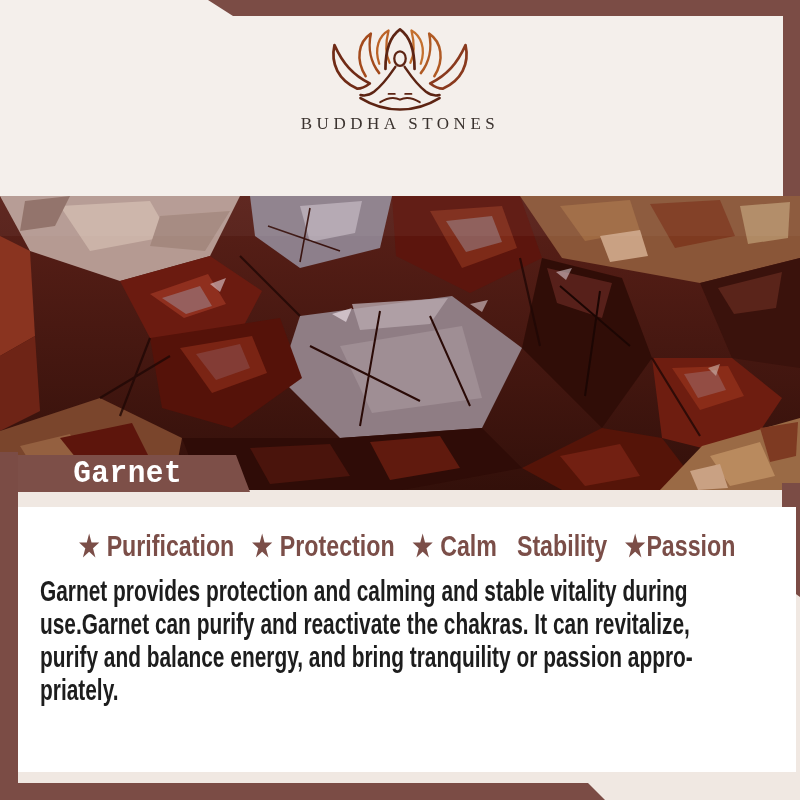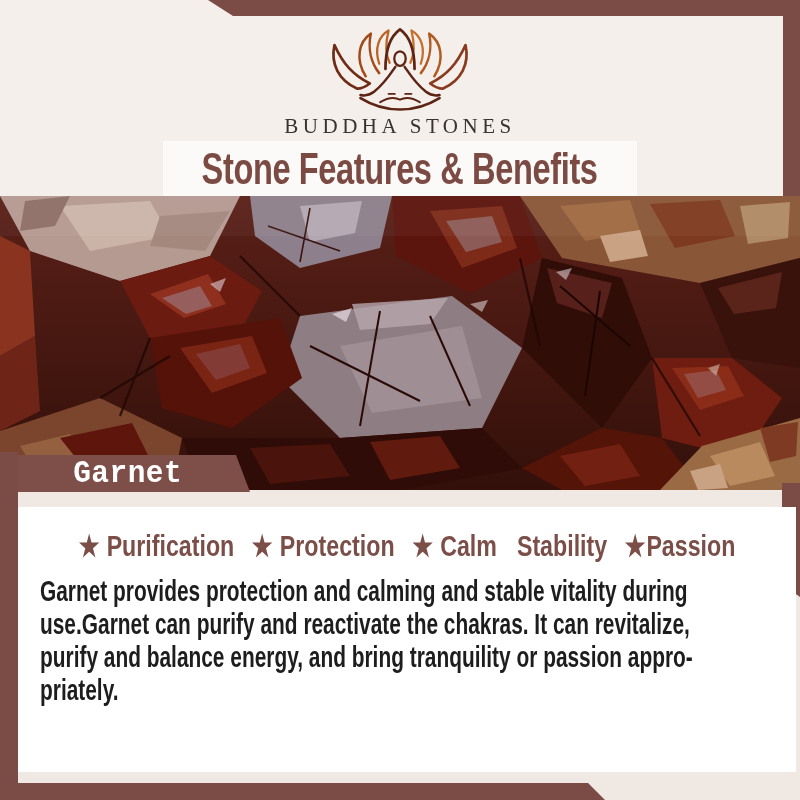--- a/index.html
+++ b/index.html
@@ -6,21 +6,21 @@
   .canvas{
     position:relative;width:800px;height:800px;margin:0 auto;
     background:#f0e8e2;overflow:hidden;
     font-family:"Liberation Sans",sans-serif;
   }
   
   .top-section{position:absolute;left:0;top:0;width:800px;height:196px;background:#f4efeb;}
   .logo-svg{position:absolute;left:322px;top:28px;width:156px;height:84px;}
   .brand-name{
     position:absolute;left:0;top:114px;width:800px;text-align:center;
-    font-family:"Liberation Serif",serif;font-size:21px;letter-spacing:4.5px;
+    font-family:"Liberation Serif",serif;font-size:17px;letter-spacing:4.5px;
     color:#3a322e;font-weight:400;
   }
   .title-banner{
     position:absolute;left:163px;top:141px;width:474px;height:55px;
     background:#fcfaf8;display:flex;align-items:center;justify-content:center;
   }
   .page-title{
     font-size:44px;font-weight:bold;color:#7b4a43;white-space:nowrap;
     transform:scaleX(0.74);transform-origin:50% 50%;letter-spacing:-0.5px;
   }
@@ -96,23 +96,20 @@
         <path d="M70.5,37 C65,45 60,53 50,61 C46,64 41,65 37,64" stroke="#5d2413" stroke-width="2.4"></path>
         <path d="M79.5,37 C85,45 90,53 100,61 C104,64 109,65 113,64" stroke="#5d2413" stroke-width="2.4"></path>
         <path d="M37,67 C50,75 62,78 75,78 C88,78 100,75 113,67" stroke="#5d2413" stroke-width="2.6"></path>
         <path d="M56,71 C64,66 70,66 75,68.5 C80,66 86,66 94,71" stroke="#5d2413" stroke-width="2"></path>
         <path d="M64,63 L70,63 M80,63 L86,63" stroke="#5d2413" stroke-width="1.8"></path>
       </g>
     </svg>
 
     <div class="brand-name">BUDDHA STONES</div>
 
-    <div class="title-banner">
-      <div class="page-title">Stone Features &amp; Benefits</div>
-    </div>
   </div>
 
   <svg class="photo" viewBox="0 0 800 294" preserveAspectRatio="none">
     <defs>
       <linearGradient id="pbg" x1="0" y1="0" x2="0" y2="1">
         <stop offset="0" stop-color="#58201620"></stop>
         <stop offset="0" stop-color="#5a2018"></stop>
         <stop offset="1" stop-color="#33100a"></stop>
       </linearGradient>
     </defs>

